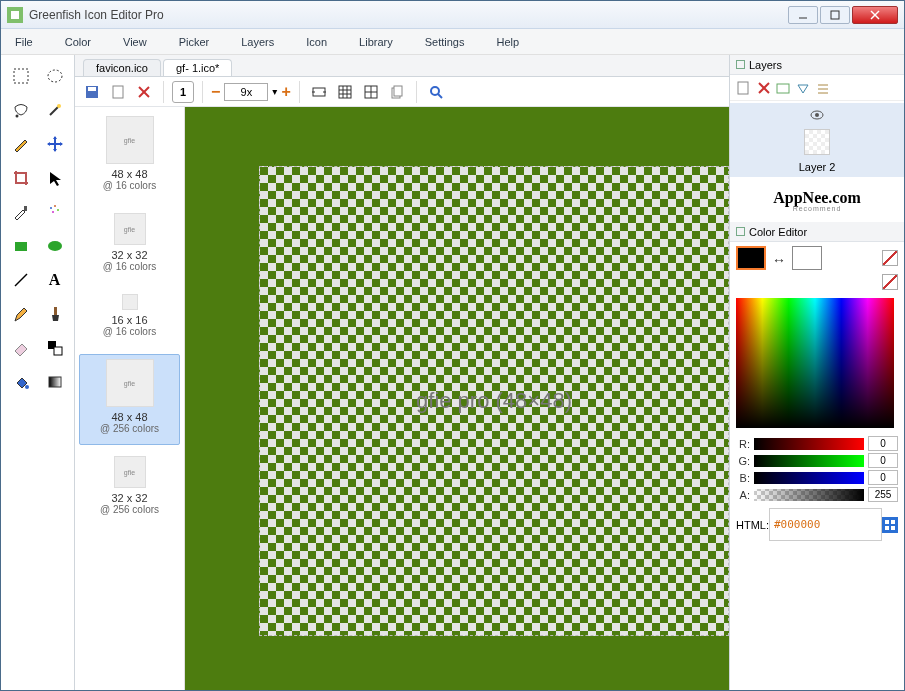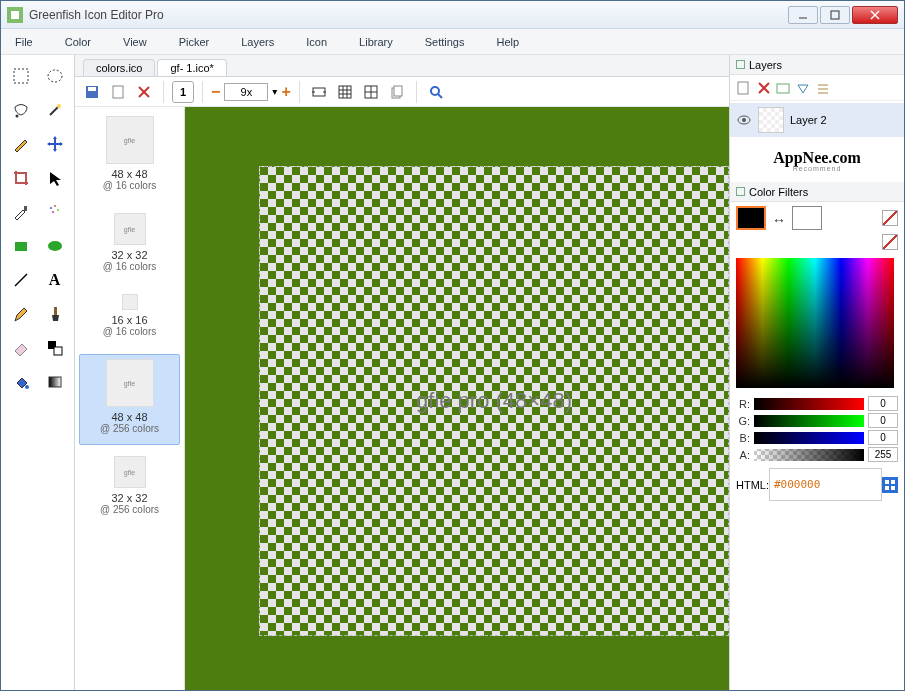--- a/index.html
+++ b/index.html
@@ -32,21 +32,21 @@
 .frame .thumb.s16 { width:16px; height:16px; }
 .frame .cap1 { font-size: 11px; color: #333; }
 .frame .cap2 { font-size: 10px; color: #666; }
 .canvaszone { flex: 1; background: #4d7c0f; overflow: auto; display: flex; align-items: center; justify-content: flex-end; }
 .canvas { width: 470px; height: 470px; background-image: linear-gradient(45deg,#e5e5e5 25%,transparent 25%),linear-gradient(-45deg,#e5e5e5 25%,transparent 25%),linear-gradient(45deg,transparent 75%,#e5e5e5 75%),linear-gradient(-45deg,transparent 75%,#e5e5e5 75%); background-size:16px 16px; background-position:0 0,0 8px,8px -8px,-8px 0; display:flex; align-items:center; justify-content:center; font-size:22px; color:#777; border:1px dashed #bbb; }
 .rightpanel { width: 175px; border-left: 1px solid #cfd5db; display: flex; flex-direction: column; }
 .panelhead { height: 20px; background: #f3f4f6; border-bottom: 1px solid #dfe3e8; display: flex; align-items: center; padding: 0 6px; gap:4px; }
 .panelhead .sq { width:9px; height:9px; border:1px solid #7a8; }
 .layer-toolbar { height: 26px; display:flex; align-items:center; gap:6px; padding:0 6px; border-bottom:1px solid #eee; }
 .layerlist { padding:2px 0; }
-.layer { display:flex; align-items:center; gap:6px; padding:4px 6px; cursor:default; }
+.layer { display:flex; align-items:center; gap:6px; padding:4px 6px; cursor:default;flex-direction:column; }
 .layer.sel { background:#e1eaf6; }
 .layer .eye { width:16px; height:16px; display:flex; align-items:center; justify-content:center; color:#555; }
 .layer .lthumb { width:26px; height:26px; border:1px solid #ccc; background:repeating-conic-gradient(#eee 0% 25%, #fff 0% 50%) 50%/8px 8px; }
 .watermark { padding:10px 6px; text-align:center; }
 .watermark .txt { font-family:"Comic Sans MS",cursive; font-size:16px; font-weight:bold; }
 .watermark .dot { font-size:10px; }
 .colorpick { padding:4px 6px; flex:1; display:flex; flex-direction:column; gap:4px; }
 .swatches { display:flex; align-items:center; gap:6px; }
 .swatch { width:30px; height:24px; border:1px solid #888; }
 .swatch.fg { background:#000; border:2px solid #f77c2e; }
@@ -225,21 +225,21 @@
               <stop offset="100%" stop-color="#fff"></stop>
             </linearGradient>
           </defs>
           <rect x="3" y="4" width="12" height="10" fill="url(#gg)" stroke="#333"></rect>
         </svg>
       </div>
   </div>
 
   <div class="main">
     <div class="tabs">
-      <div class="tab">colors.ico</div>
+      <div class="tab">favicon.ico</div>
       <div class="tab active">gf- 1.ico*</div>
     </div>
 
     <div class="toolbar">
       <div class="tbicon">
           <svg width="16" height="16">
             <rect x="2" y="2" width="12" height="12" fill="#4a6fbf"></rect>
             <rect x="4" y="3" width="8" height="4" fill="#fff"></rect>
           </svg>
         </div>
@@ -377,21 +377,21 @@
         <div class="lthumb"></div>
         <span>Layer 2</span>
       </div>
     </div>
     <div class="watermark">
       <span class="txt">AppNee</span><span class="txt">.com</span>
       <div class="dot" style="font-size:7px;letter-spacing:1px;color:#888;margin-top:-2px;">Recommend</div>
     </div>
     <div class="panelhead">
         <span class="sq"></span>
-        <span>Color Filters</span>
+        <span>Color Editor</span>
       </div>
     <div class="colorpick">
       <div class="swatches">
         <div class="swatch fg"></div>
         <span class="swap">↔</span>
         <div class="swatch bg"></div>
         <div style="flex:1"></div>
         <div class="diag"></div>
       </div>
       <div style="display:flex;justify-content:flex-end;">

